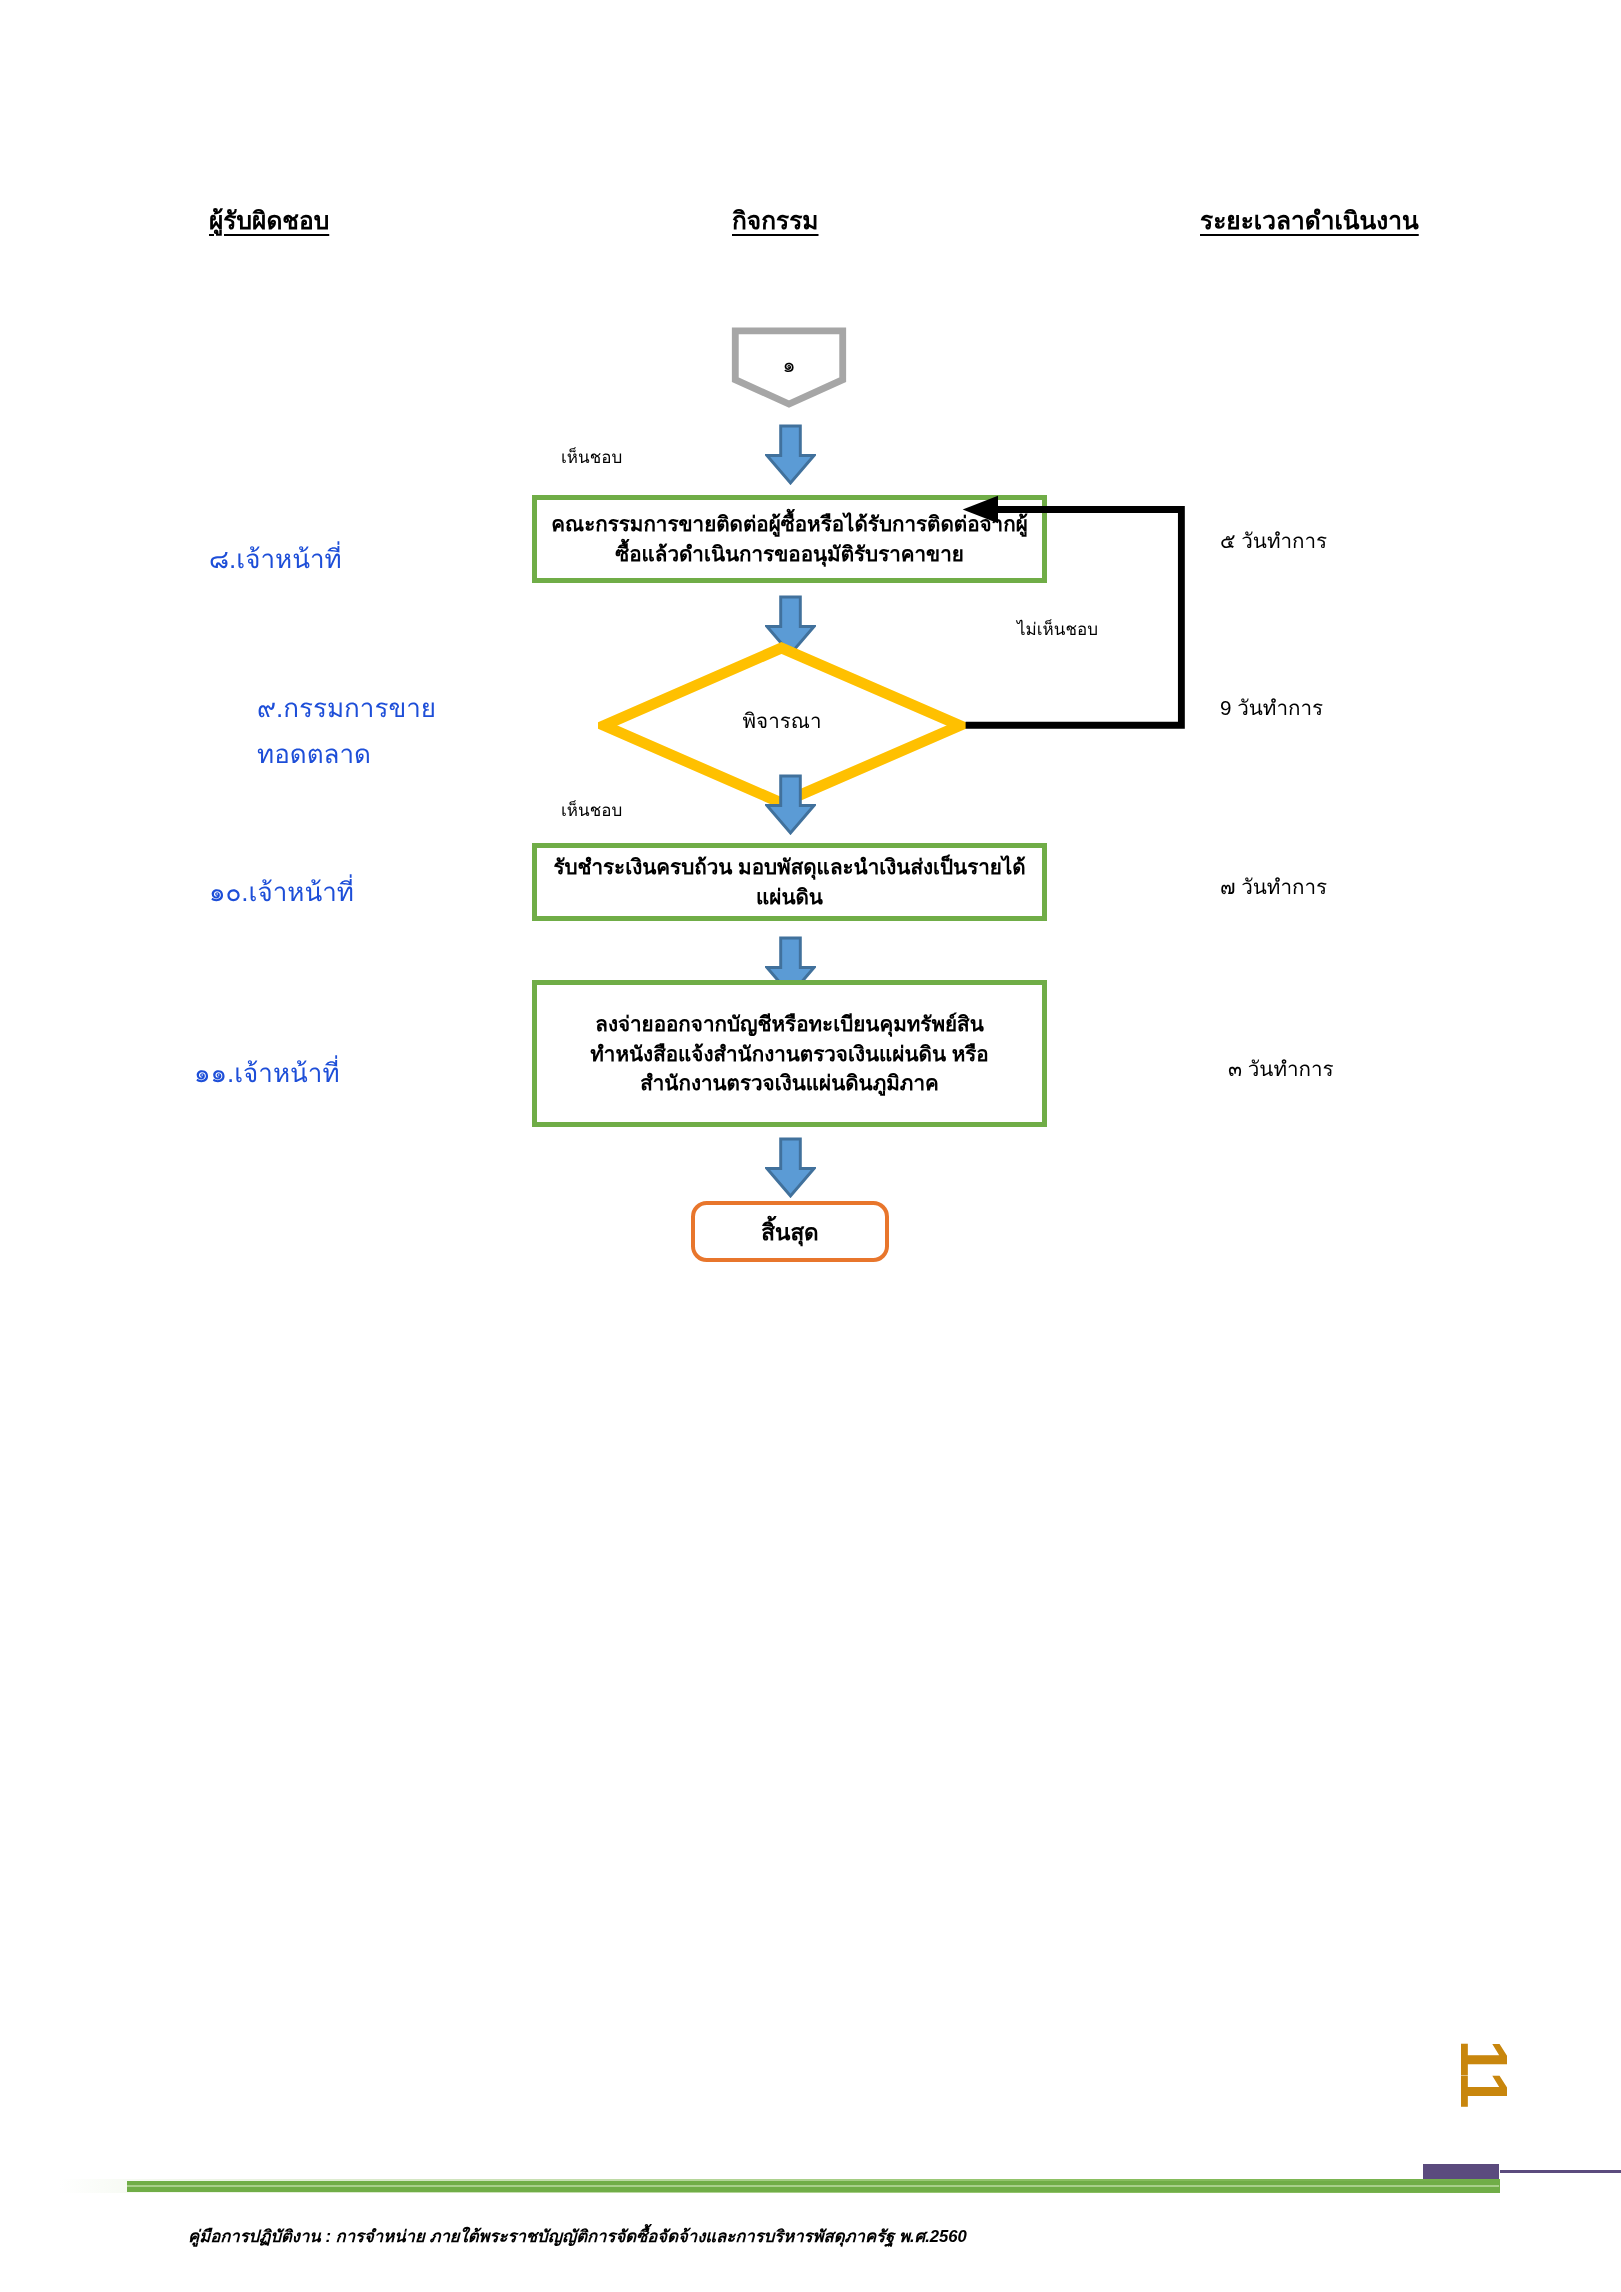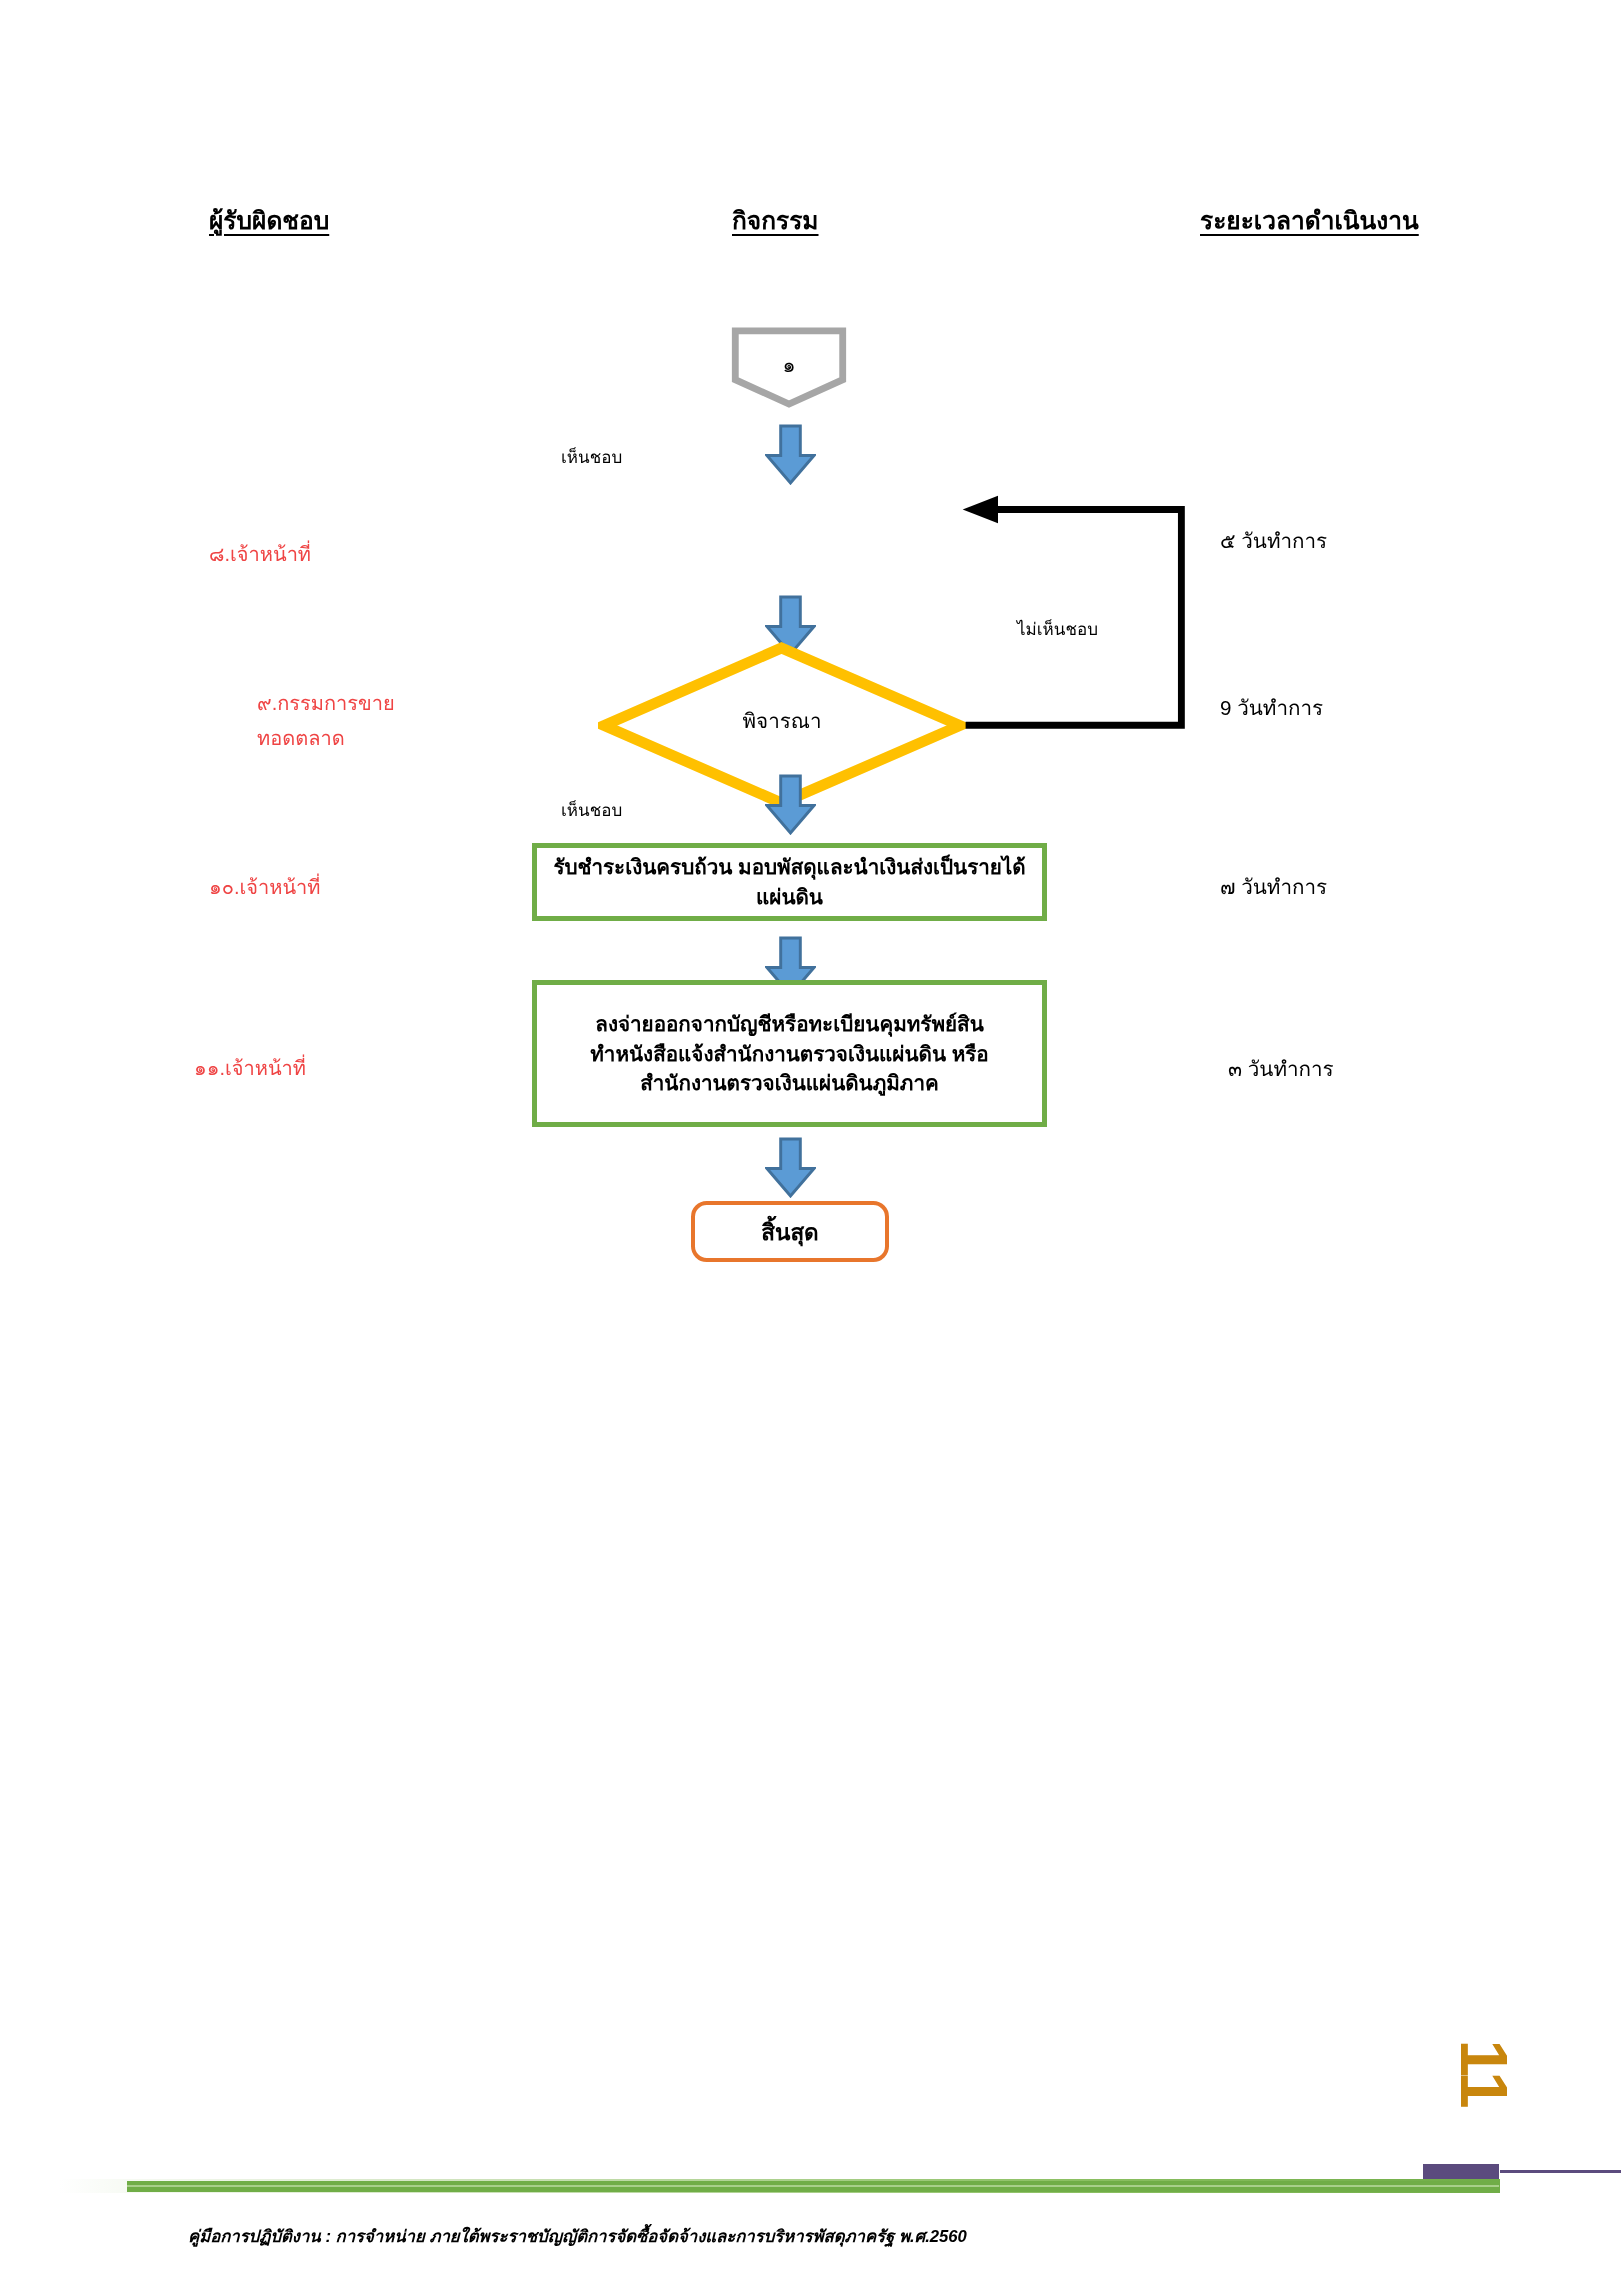--- a/index.html
+++ b/index.html
@@ -30,22 +30,22 @@
     white-space: nowrap;
     margin-left: 28px;
   }
   #head-responsible { left: 181px; top: 201px; }
   #head-activity    { left: 704px; top: 201px; }
   #head-duration    { left: 1172px; top: 201px; }
 
   
   .resp {
     position: absolute;
-    font-size: 20px;
-    color: #ef4444;
+    font-size: 26px;
+    color: #1d4ed8;
     line-height: 1.75;
     white-space: pre-line;
     text-align: left;
   }
   #resp-8  { left: 209px; top: 537px; }
   #resp-9  { left: 209px; top: 686px; margin-left: 48px; }
   #resp-10 { left: 209px; top: 870px; }
   #resp-11 { left: 194px; top: 1051px; }
 
   
@@ -269,20 +269,21 @@
   <div class="resp" id="resp-9">๙.กรรมการขาย
 ทอดตลาด</div>
   <div class="resp" id="resp-10">๑๐.เจ้าหน้าที่</div>
   <div class="resp" id="resp-11">๑๑.เจ้าหน้าที่</div>
 
   <div class="dur" id="dur-1">๕  วันทำการ</div>
   <div class="dur" id="dur-2">9  วันทำการ</div>
   <div class="dur" id="dur-3">๗  วันทำการ</div>
   <div class="dur" id="dur-4">๓  วันทำการ</div>
 
+  <div class="proc-box" id="box-1">คณะกรรมการขายติดต่อผู้ซื้อหรือได้รับการติดต่อจากผู้ซื้อแล้วดำเนินการขออนุมัติรับราคาขาย</div>
 
   <div class="arrow-down" id="arrow-b">
     <svg width="51" height="61" viewBox="0 0 52 62">
       <polygon points="16,2 36,2 36,32 50,32 26,60 2,32 16,32" fill="#5B9BD5" stroke="#41719C" stroke-width="3" stroke-linejoin="miter"></polygon>
     </svg>
   </div>
 
   <div id="decision">
     <svg width="368" height="167" viewBox="0 0 375 170">
       <polygon points="187,6 369,85 187,164 6,85" fill="#ffffff" stroke="#FFC000" stroke-width="11" stroke-linejoin="miter"></polygon>

